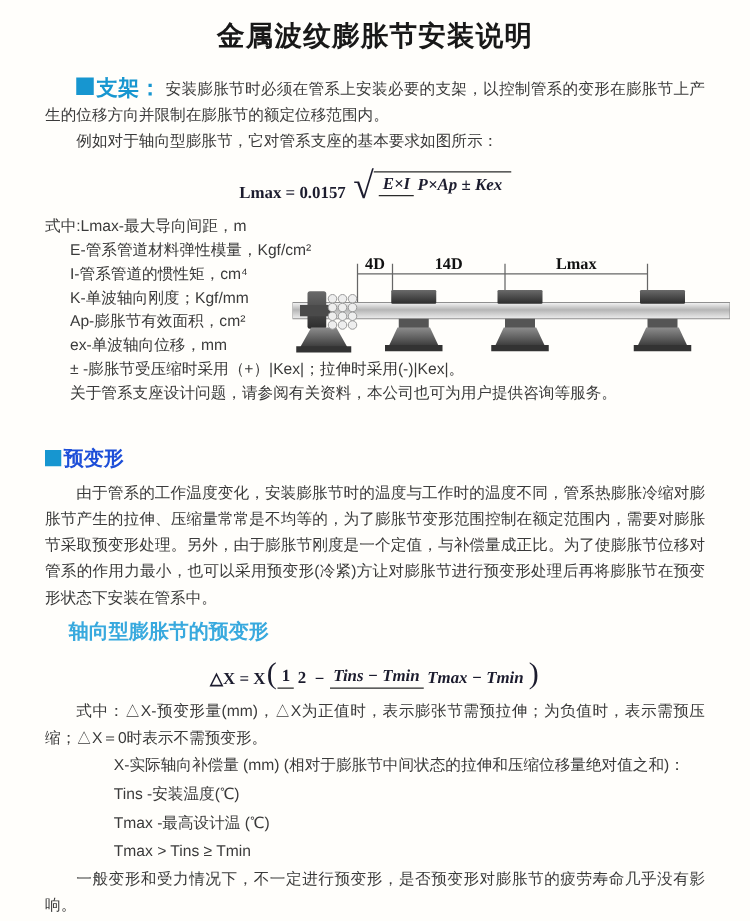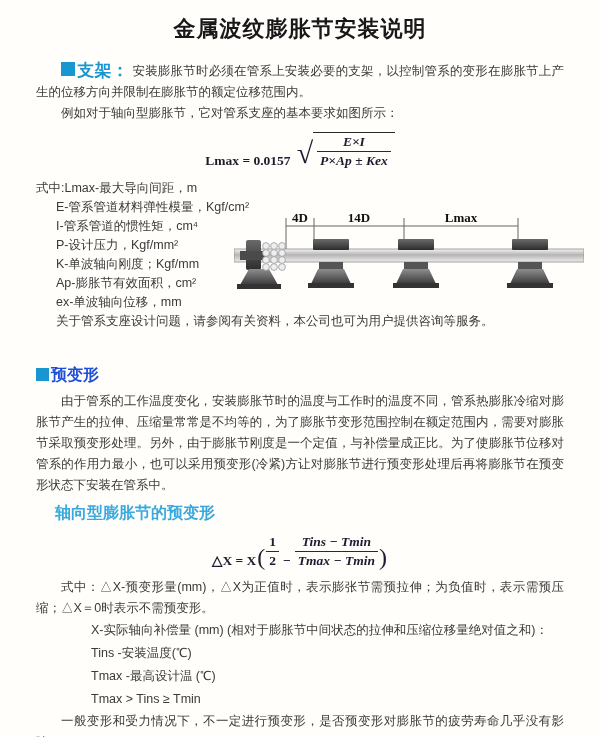--- a/index.html
+++ b/index.html
@@ -36,21 +36,21 @@
   .formula {
     display:flex; justify-content:center; align-items:flex-end;
     font-family:"Liberation Serif", serif; font-weight:bold; color:#1c1c2e;
     font-size:13.5px; line-height:16px;
   }
   .formula .var { font-style:italic; }
   .formula-1 { margin:8px 0 10px 0; }
   .sqrt { display:inline-flex; align-items:center; margin-left:6px; }
   .radical { font-size:30px; font-weight:normal; line-height:30px; transform:translateY(2px); }
   .sqrt .frac-under { border-top:1.4px solid #2a2a2a; padding:1px 4px 0 4px; }
-  .frac { display:inline-flex; flex-direction:column; text-align:center; vertical-align:middle; }
+  .frac { display:inline-flex; text-align:center; vertical-align:middle; }
   .frac .num { padding:0 3px 1px 3px; border-bottom:1.3px solid #2a2a2a; }
   .frac .den { padding:1px 3px 0 3px; }
   .paren { font-size:24px; font-weight:normal; line-height:24px; padding:0 1px; }
   .formula-2 { margin:10px 0 8px 0; }
   .fgap { margin:0 4px; }
 
   
   .defs-wrap { position:relative; margin:0 0 0 36px; min-height:172px; }
   .def-line { line-height:19px; color:#3a3a3a; white-space:nowrap; }
   .def-line.ind { padding-left:20px; }
@@ -83,24 +83,24 @@
           <span class="den var">P×Ap ± Kex</span>
         </span>
       </span>
     </span>
   </div>
 
   <div class="defs-wrap">
     <div class="def-line">式中:Lmax-最大导向间距，m</div>
     <div class="def-line ind">E-管系管道材料弹性模量，Kgf/cm²</div>
     <div class="def-line ind">I-管系管道的惯性矩，cm⁴</div>
-    <div class="def-line ind">P-设计压力，Kgf/mm²</div>
     <div class="def-line ind">K-单波轴向刚度；Kgf/mm</div>
     <div class="def-line ind">Ap-膨胀节有效面积，cm²</div>
     <div class="def-line ind">ex-单波轴向位移，mm</div>
+    <div class="def-line ind">± -膨胀节受压缩时采用（+）|Kex|；拉伸时采用(-)|Kex|。</div>
     <div class="def-line ind">关于管系支座设计问题，请参阅有关资料，本公司也可为用户提供咨询等服务。</div>
 
     <div class="diagram-box">
       <svg width="350" height="100" viewBox="0 0 350 100">
         <defs>
           <linearGradient id="pipeG" x1="0" y1="0" x2="0" y2="1">
             <stop offset="0" stop-color="#f5f5f5"></stop>
               <stop offset="0.45" stop-color="#b5b5b5"></stop>
             <stop offset="0.7" stop-color="#cfcfcf"></stop>
               <stop offset="1" stop-color="#ededed"></stop>

